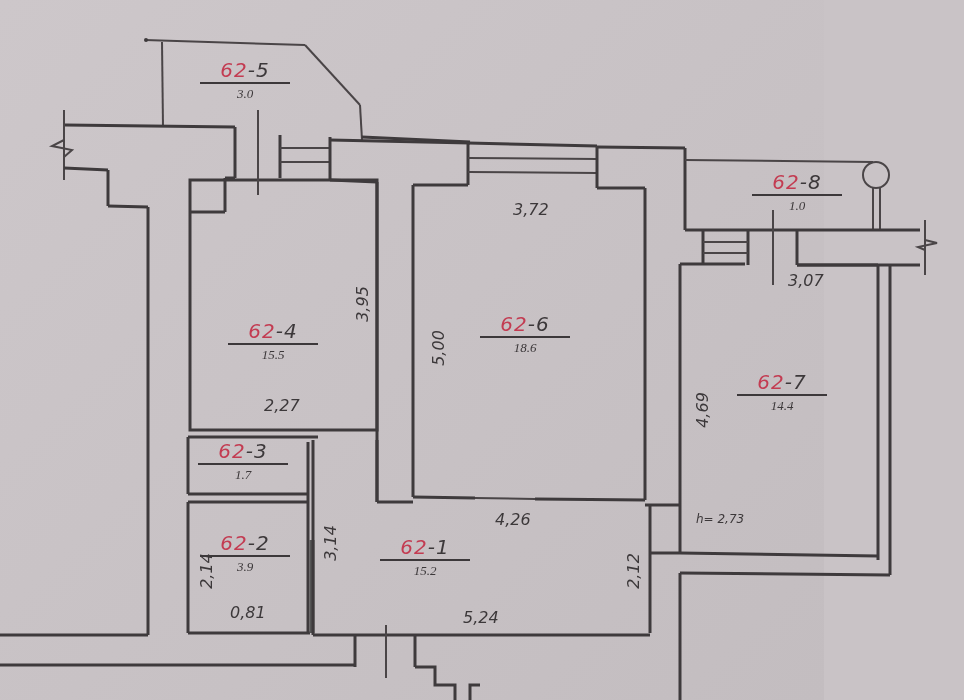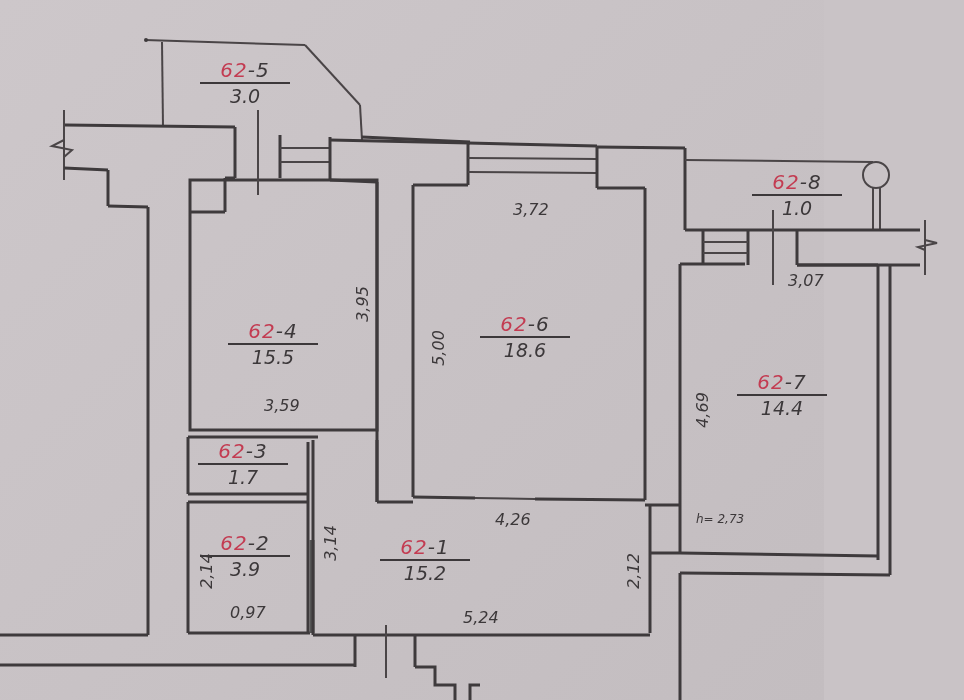--- a/index.html
+++ b/index.html
@@ -26,21 +26,21 @@
   }
   .room-label { width: 90px; }
   .room-id {
     display: block;
     font-size: 20px;
     border-bottom: 2px solid #3c383a;
     padding-bottom: 2px;
     letter-spacing: 1px;
   }
   .room-id .prefix { color: #c33c52; }
-  .room-area { display: block; font-size: 19px; margin-top: 3px; }
+  .room-area { display: block; font-size: 13px; margin-top: 3px; font-family: Liberation Serif, serif; }
   .dim { font-size: 16px; }
   .dim.vert { transform: rotate(-90deg); transform-origin: center center; }
 </style>
 </head>
 <body>
 
 <div id="plan">
   <svg width="964" height="700" viewBox="0 0 964 700">
 
     <g>
@@ -194,23 +194,23 @@
   </div>
 
   <div class="label room-label" style="left:380px; top:537px;">
     <span class="room-id"><span class="prefix">62</span><span>-1</span></span>
     <span class="room-area">15.2</span>
   </div>
 
   <div class="label dim" style="left:513px; top:202px;">3,72</div>
   <div class="label dim vert" style="left:345px; top:296px;">3,95</div>
   <div class="label dim vert" style="left:421px; top:340px;">5,00</div>
-  <div class="label dim" style="left:264px; top:398px;">3,59</div>
+  <div class="label dim" style="left:264px; top:398px;">2,27</div>
   <div class="label dim" style="left:788px; top:273px;">3,07</div>
   <div class="label dim vert" style="left:685px; top:402px;">4,69</div>
   <div class="label dim" style="left:696px; top:513px; font-size:12px;">h= 2,73</div>
   <div class="label dim" style="left:495px; top:512px;">4,26</div>
   <div class="label dim vert" style="left:313px; top:535px;">3,14</div>
   <div class="label dim vert" style="left:189px; top:563px;">2,14</div>
   <div class="label dim vert" style="left:616px; top:563px;">2,12</div>
-  <div class="label dim" style="left:230px; top:605px;">0,97</div>
+  <div class="label dim" style="left:230px; top:605px;">0,81</div>
   <div class="label dim" style="left:463px; top:610px;">5,24</div>
 </div>
 
 </body></html>

